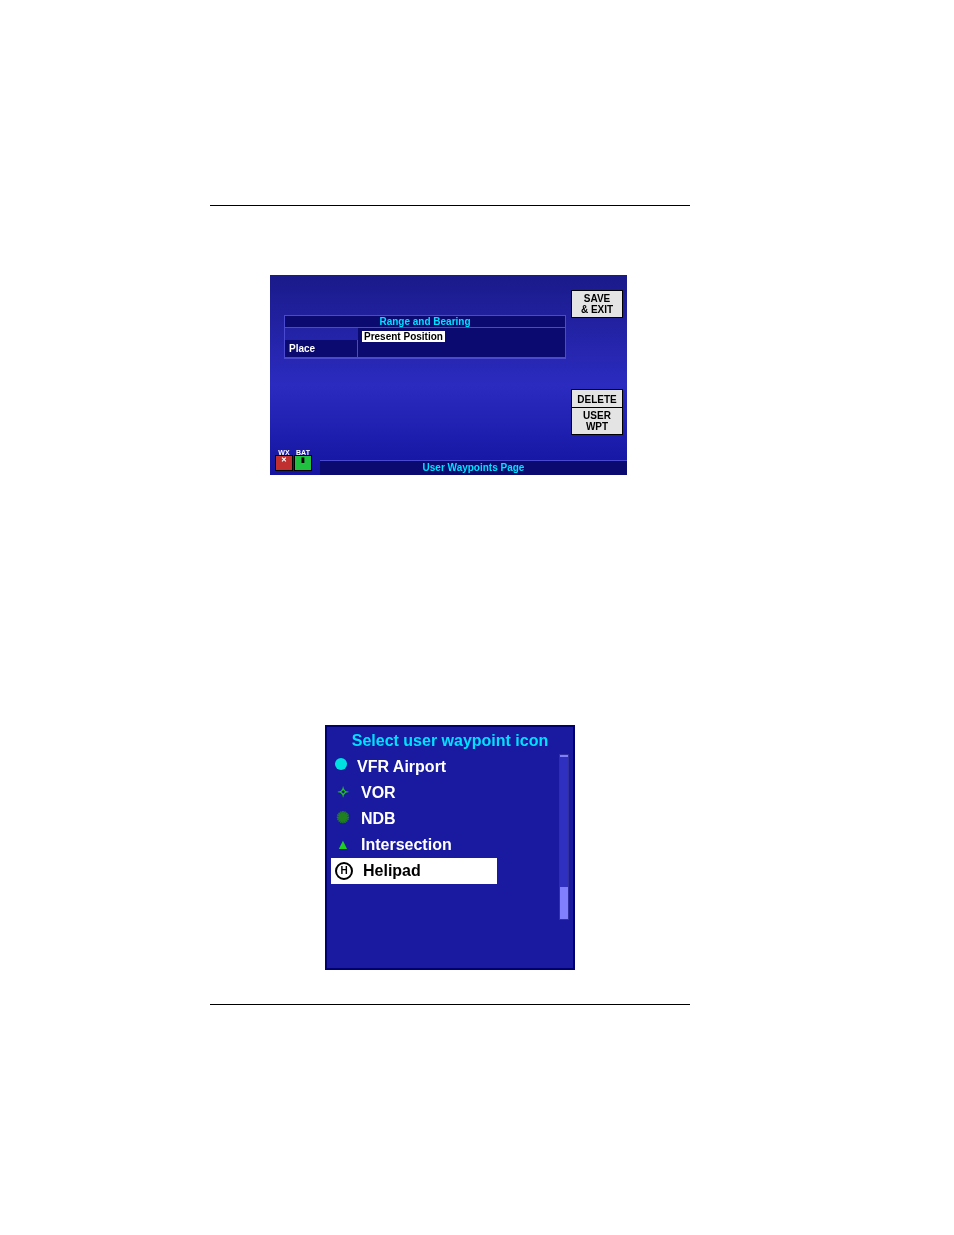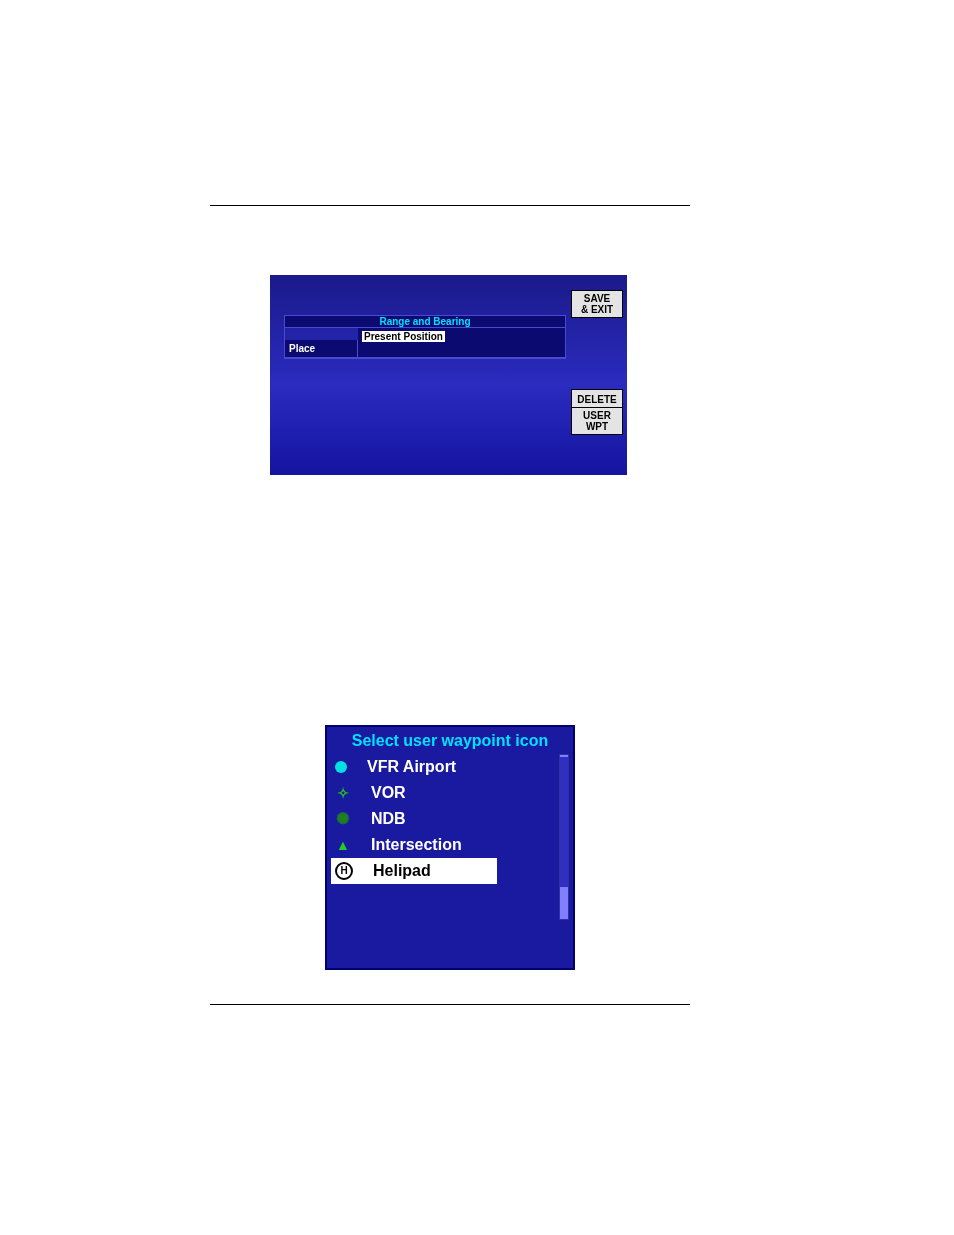--- a/index.html
+++ b/index.html
@@ -155,22 +155,21 @@
     left: 0; right: 0;
     top: 2px; height: 130px;
     background: #3030c0;
   }
   .iconlist {
     position: absolute;
     left: 0; right: 12px; top: 0; bottom: 0;
   }
   .iconitem {
     display: flex;
-    align-items: center;
-    gap: 20px;
+    gap: 10px;
     padding: 4px 6px 4px 4px;
     color: #fff;
     font: bold 16px Arial;
   }
   .iconitem.sel {
     background: #fff;
     color: #000;
     margin-right: 60px;
   }
   .glyph {
@@ -203,20 +202,27 @@
   <div class="rbbox">
     <div class="rbbox-header">Range and Bearing</div>
     <div class="rbrow">
       <div class="k">Place</div>
       <div class="v">
         <span class="valhl">Present Position</span>
       </div>
     </div>
   </div>
 
+  <div class="statusbar">
+    <div class="wx-label">WX</div>
+    <div class="wx-icon">✕</div>
+    <div class="bat-label">BAT</div>
+    <div class="bat-icon">▮</div>
+    <div class="pagefooter">User Waypoints Page</div>
+  </div>
 </div>
 
 <div class="shot2">
   <div class="shot2-header">Select user waypoint icon</div>
   <div class="listwrap">
     <div class="iconlist">
 
       <div class="iconitem">
         <span class="glyph circle-cyan"></span>
         <span>VFR Airport</span>

